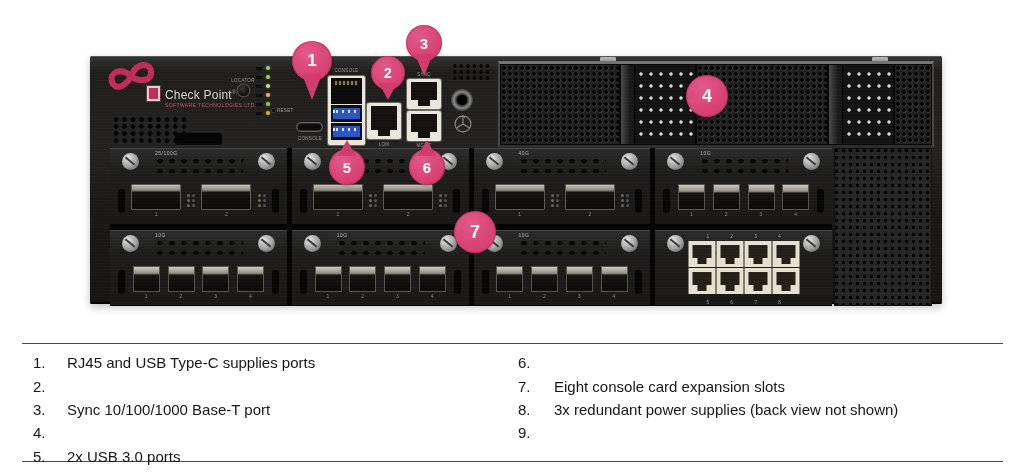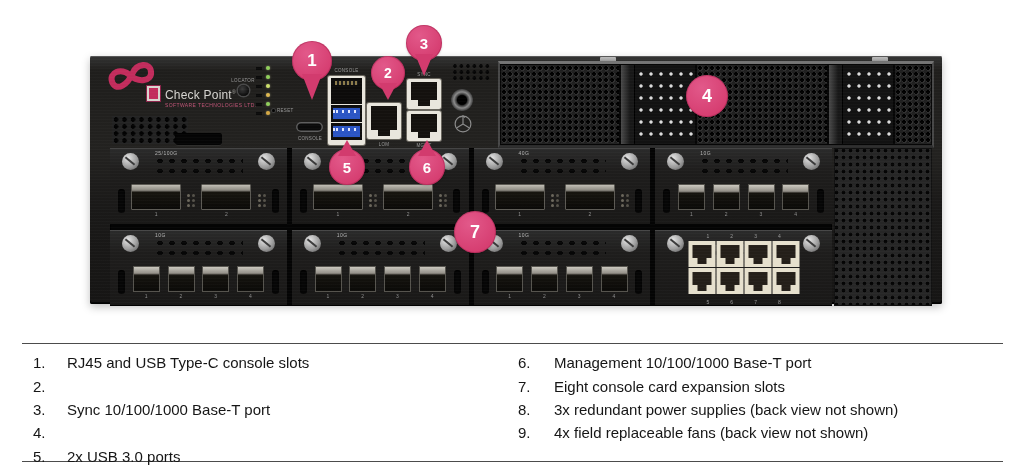--- a/index.html
+++ b/index.html
@@ -474,53 +474,51 @@
         </div>
     </div>
 
     <div class="vent-right"></div>
   </div>
 
   <div class="legend">
     <div class="lcol" id="legend-col-0">
         <div class="lrow">
           <span class="lnum">1.</span>
-          <span class="ltxt">RJ45 and USB Type-C console slots</span>
+          <span class="ltxt">RJ45 and USB Type-C supplies ports</span>
         </div>
         <div class="lrow">
           <span class="lnum">2.</span>
         </div>
         <div class="lrow">
           <span class="lnum">3.</span>
           <span class="ltxt">Sync 10/100/1000 Base-T port</span>
         </div>
         <div class="lrow">
           <span class="lnum">4.</span>
         </div>
         <div class="lrow">
           <span class="lnum">5.</span>
           <span class="ltxt">2x USB 3.0 ports</span>
         </div>
       </div>
     <div class="lcol right" id="legend-col-1">
         <div class="lrow">
           <span class="lnum">6.</span>
-          <span class="ltxt">Management 10/100/1000 Base-T port</span>
         </div>
         <div class="lrow">
           <span class="lnum">7.</span>
           <span class="ltxt">Eight console card expansion slots</span>
         </div>
         <div class="lrow">
           <span class="lnum">8.</span>
           <span class="ltxt">3x redundant power supplies (back view not shown)</span>
         </div>
         <div class="lrow">
           <span class="lnum">9.</span>
-          <span class="ltxt">4x field replaceable fans (back view not shown)</span>
         </div>
       </div>
   </div>
 
 <div class="callout" style="left: 292px; top: 41px; width: 40px; height: 40px;">
       <div class="tail down" style="border-left-width: 10px; border-right-width: 10px; border-top-width: 26px;"></div>
       <div class="bubble" style="font-size: 17px;">1</div>
     </div>
     <div class="callout" style="left: 371px; top: 56px; width: 34px; height: 34px;">
       <div class="tail down" style="border-left-width: 9px; border-right-width: 9px; border-top-width: 17px;"></div>

